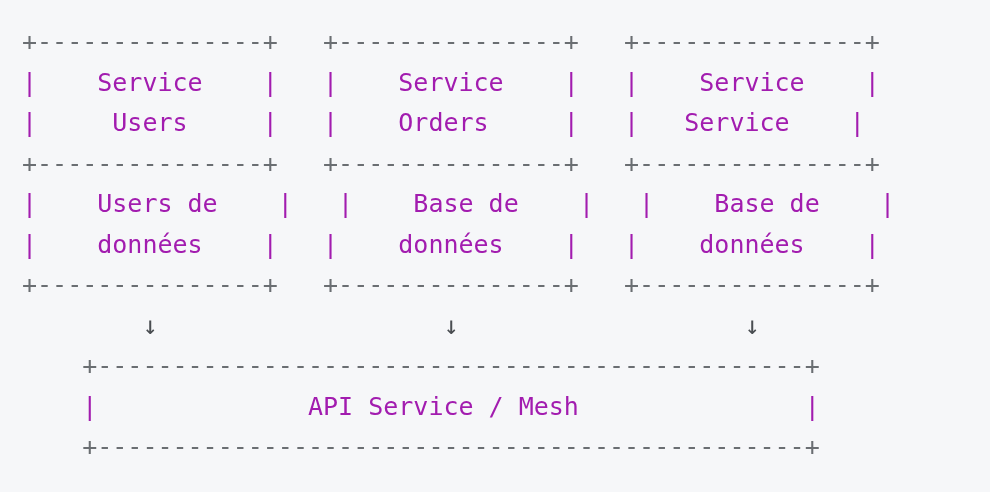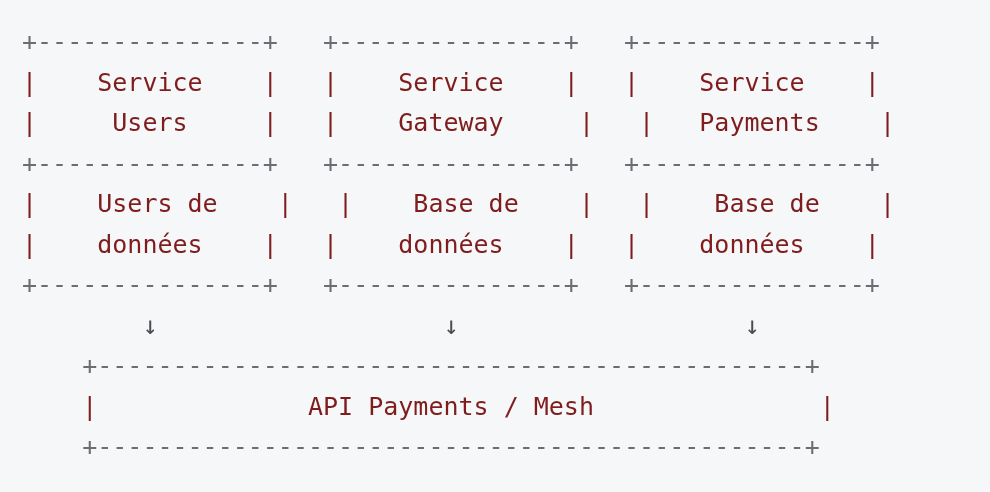--- a/index.html
+++ b/index.html
@@ -44,33 +44,33 @@
   .ascii-art .arrow-row {
     color: #4a4e52;
   }
 
   
   .ascii-art .frame {
     color: #6a6e72;
   }
 
   .ascii-art .label {
-    color: #7f1d1d;
+    color: #a21caf;
   }
 </style>
 </head>
 <body>
 
 <div id="diagram-canvas">
 
   <pre class="ascii-art"><span class="frame">+---------------+   +---------------+   +---------------+</span>
 <span class="label">|    Service    |   |    Service    |   |    Service    |</span>
-<span class="label">|     Users     |   |    Gateway     |   |   Payments    |</span>
+<span class="label">|     Users     |   |    Orders     |   |   Service    |</span>
 <span class="frame">+---------------+   +---------------+   +---------------+</span>
 <span class="label">|    Users de    |   |    Base de    |   |    Base de    |</span>
 <span class="label">|    données    |   |    données    |   |    données    |</span>
 <span class="frame">+---------------+   +---------------+   +---------------+</span>
 <span class="arrow-row">        ↓                   ↓                   ↓        </span>
 <span class="frame">    +-----------------------------------------------+    </span>
-<span class="label">    |              API Payments / Mesh               |    </span>
+<span class="label">    |              API Service / Mesh               |    </span>
 <span class="frame">    +-----------------------------------------------+    </span></pre>
 
 </div>
 
 </body></html>

